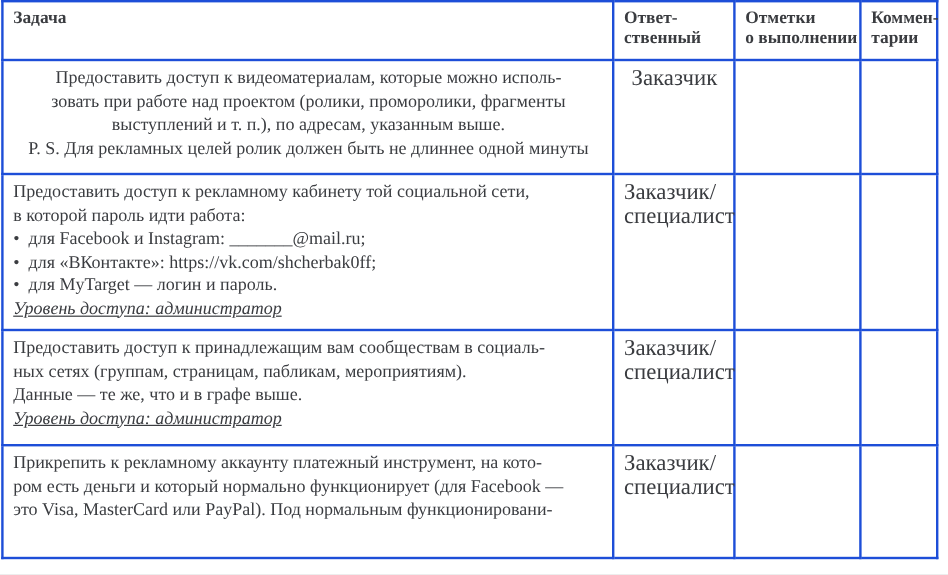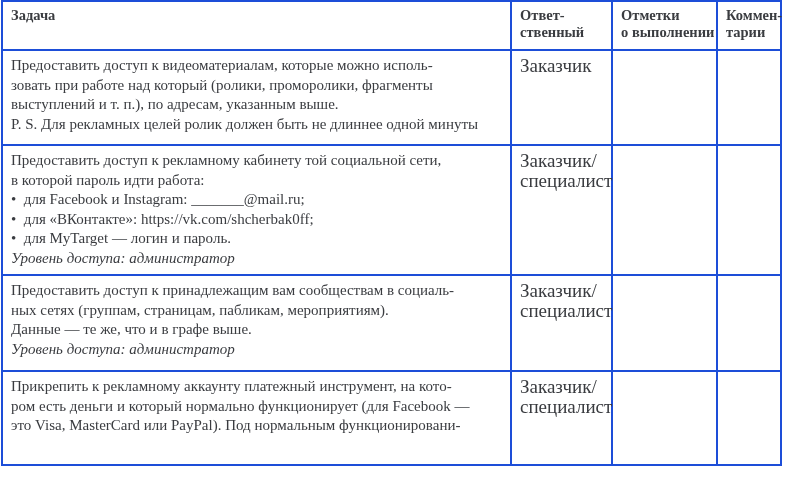--- a/index.html
+++ b/index.html
@@ -69,22 +69,23 @@
     padding-left: 13px;
     text-indent: -13px;
   }
   .bullet-line::before {
     content: "\2022\00a0\00a0";
   }
   .italic-line {
     display: block;
     font-style: italic;
     white-space: pre-wrap;
+    text-decoration: underline;
   }
-  .r1 td { height: 82px; }
+  .r1 td { height: 82px; text-align: center; }
   .r2 td { height: 42px; }
   .r3 td { height: 107px; }
   .r4 td { height: 83px; }
   .r5 td { height: 81px; }
 </style>
 </head>
 <body>
 
 <div class="page">
   <table class="task-table">
@@ -110,21 +111,21 @@
         <th>
           <span class="hdr-line">Коммен-</span>
           <span class="hdr-line">тарии</span>
         </th>
       </tr>
     </thead>
     <tbody>
       <tr class="r1">
         <td class="task-cell">
             <span class="ln">Предоставить доступ к видеоматериалам, которые можно исполь-</span>
-            <span class="ln">зовать при работе над который (ролики, проморолики, фрагменты</span>
+            <span class="ln">зовать при работе над проектом (ролики, проморолики, фрагменты</span>
             <span class="ln">выступлений и т. п.), по адресам, указанным выше.</span>
             <span class="ln">P. S. Для рекламных целей ролик должен быть не длиннее одной минуты</span>
           </td>
         <td class="resp-cell">Заказчик</td>
         <td class="blank-cell"></td>
         <td class="blank-cell"></td>
       </tr>
       <tr class="r3">
         <td class="task-cell">
             <span class="ln">Предоставить доступ к рекламному кабинету той социальной сети,</span>

